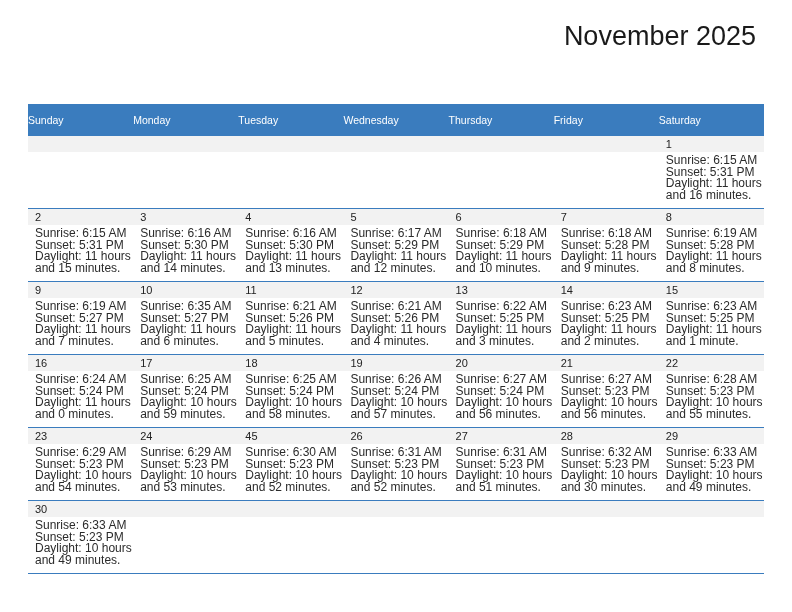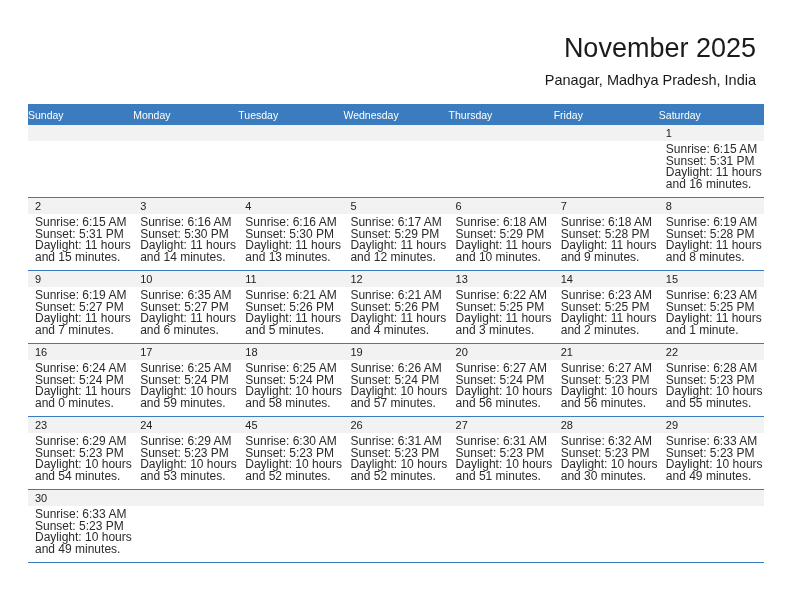--- a/index.html
+++ b/index.html
@@ -68,21 +68,21 @@
     left: 81px;
     top: 3px;
     width: 3px;
     height: 22px;
     background: #231f20;
   }
 
   .title-block {
     position: absolute;
     right: 36px;
-    top: 32px;
+    top: 20px;
     text-align: right;
   }
   .cal-title {
     font-size: 27px;
     color: #1a1a1a;
     line-height: 32px;
     font-weight: normal;
     white-space: nowrap;
   }
   .cal-subtitle {
@@ -105,21 +105,21 @@
   .calendar th, .calendar td {
     padding: 0;
     margin: 0;
   }
   thead th {
     background: #3a7cbe;
     color: #ffffff;
     font-size: 10.5px;
     font-weight: normal;
     text-align: left;
-    height: 21px;
+    height: 32px;
     padding: 0 0 0 7px;
     vertical-align: middle;
     border: none;
   }
   tbody tr {
     border-bottom: 1.2px solid #3a7cbe;
   }
   tbody td {
     width: 105px;
     height: 72px;
@@ -151,21 +151,20 @@
 </head>
 <body>
 
 <div class="page">
 
   <div class="header">
 
 
     <div class="title-block">
       <div class="cal-title">November 2025</div>
-      <div class="cal-subtitle">Panagar, Madhya Pradesh, India</div>
     </div>
 
   </div>
 
   <table class="calendar">
     <thead>
       <tr id="weekday-row">
           <th>Sunday</th>
           <th>Monday</th>
           <th>Tuesday</th>

